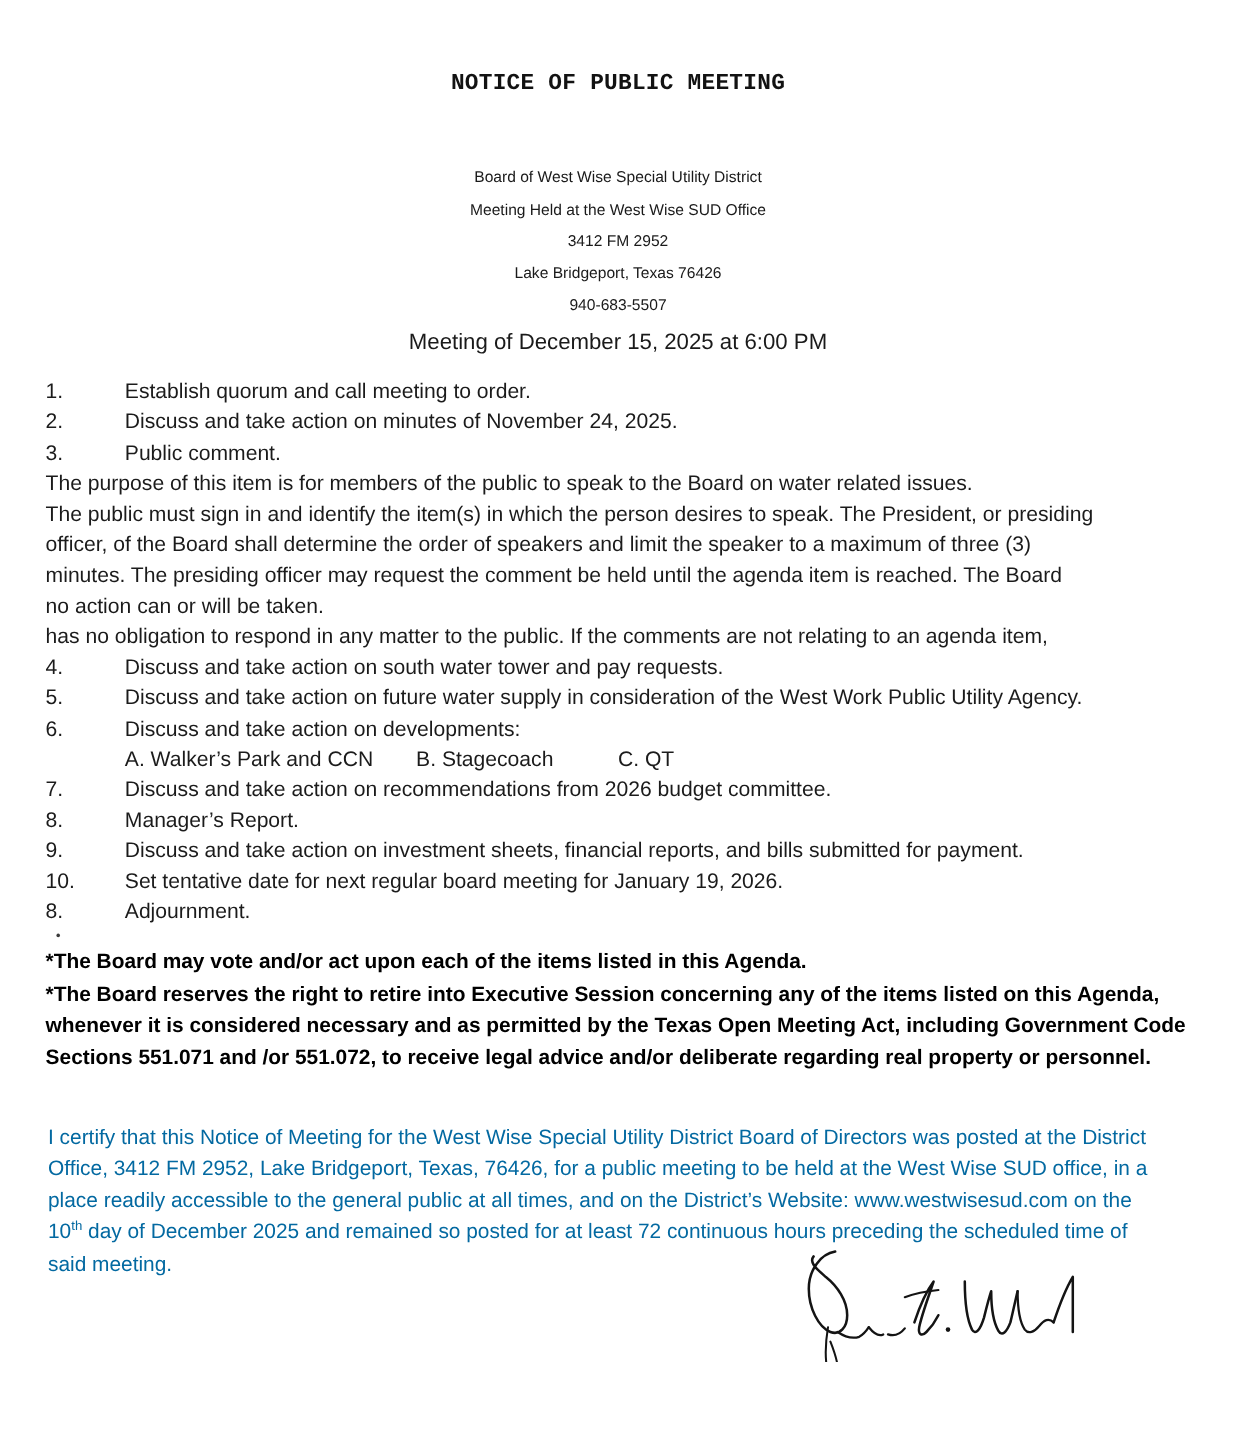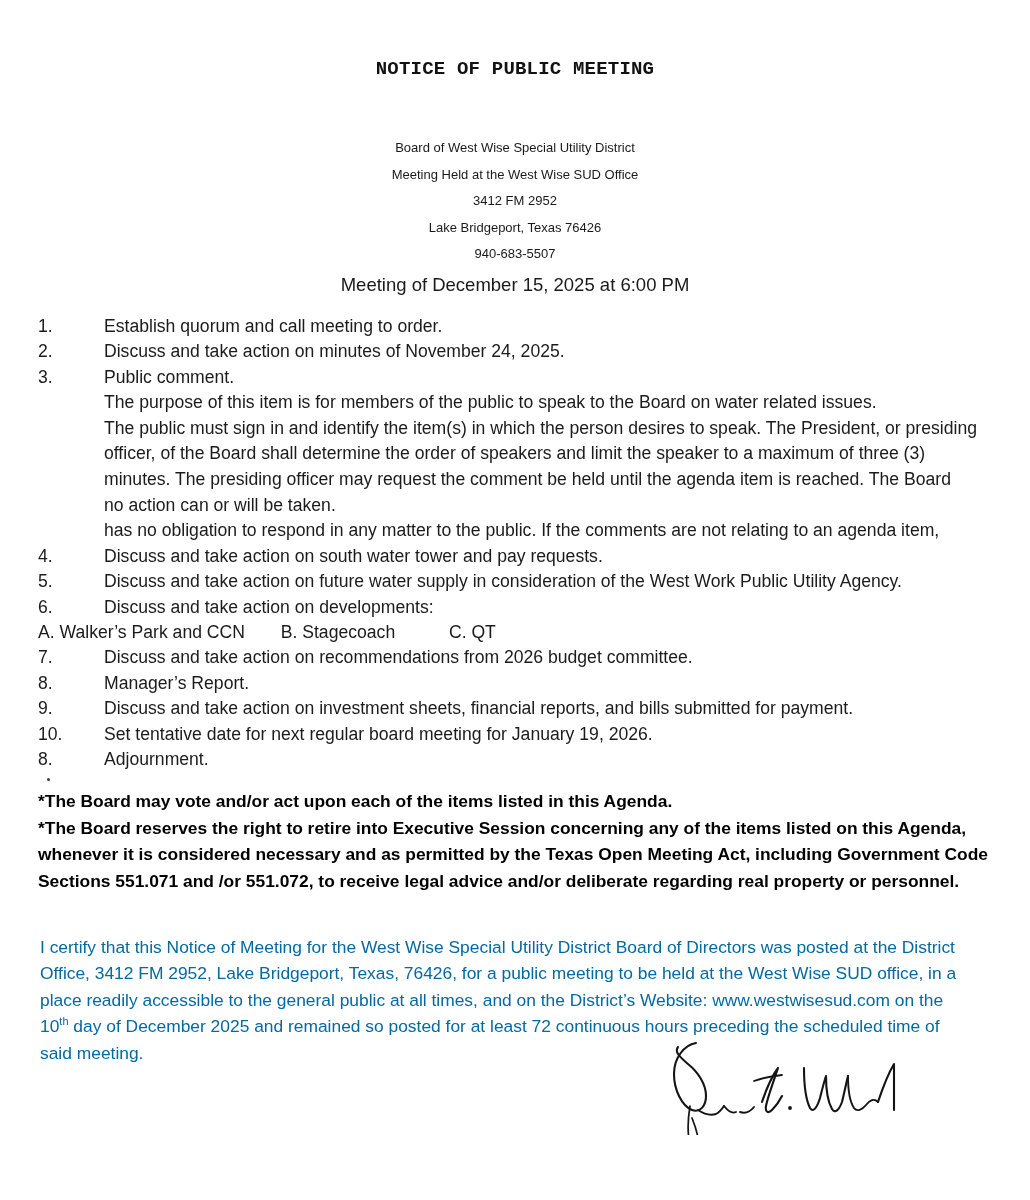--- a/index.html
+++ b/index.html
@@ -78,24 +78,24 @@
   .agenda-num {
     width: 66px;
     flex: 0 0 66px;
     text-align: left;
     font-size: 17.6px;
   }
   .agenda-text {
     flex: 1 1 auto;
   }
   .agenda-sub {
+    margin-left: 66px;
     line-height: 25.4px;
   }
   .body-para {
-    margin-left: 66px;
     line-height: 25.6px;
   }
   .body-para div { white-space: nowrap; }
   .sub-line {
     display: inline-block;
   }
   .sub-gap-1 { display: inline-block; width: 26px; }
   .sub-gap-2 { display: inline-block; width: 44px; }
 
   

